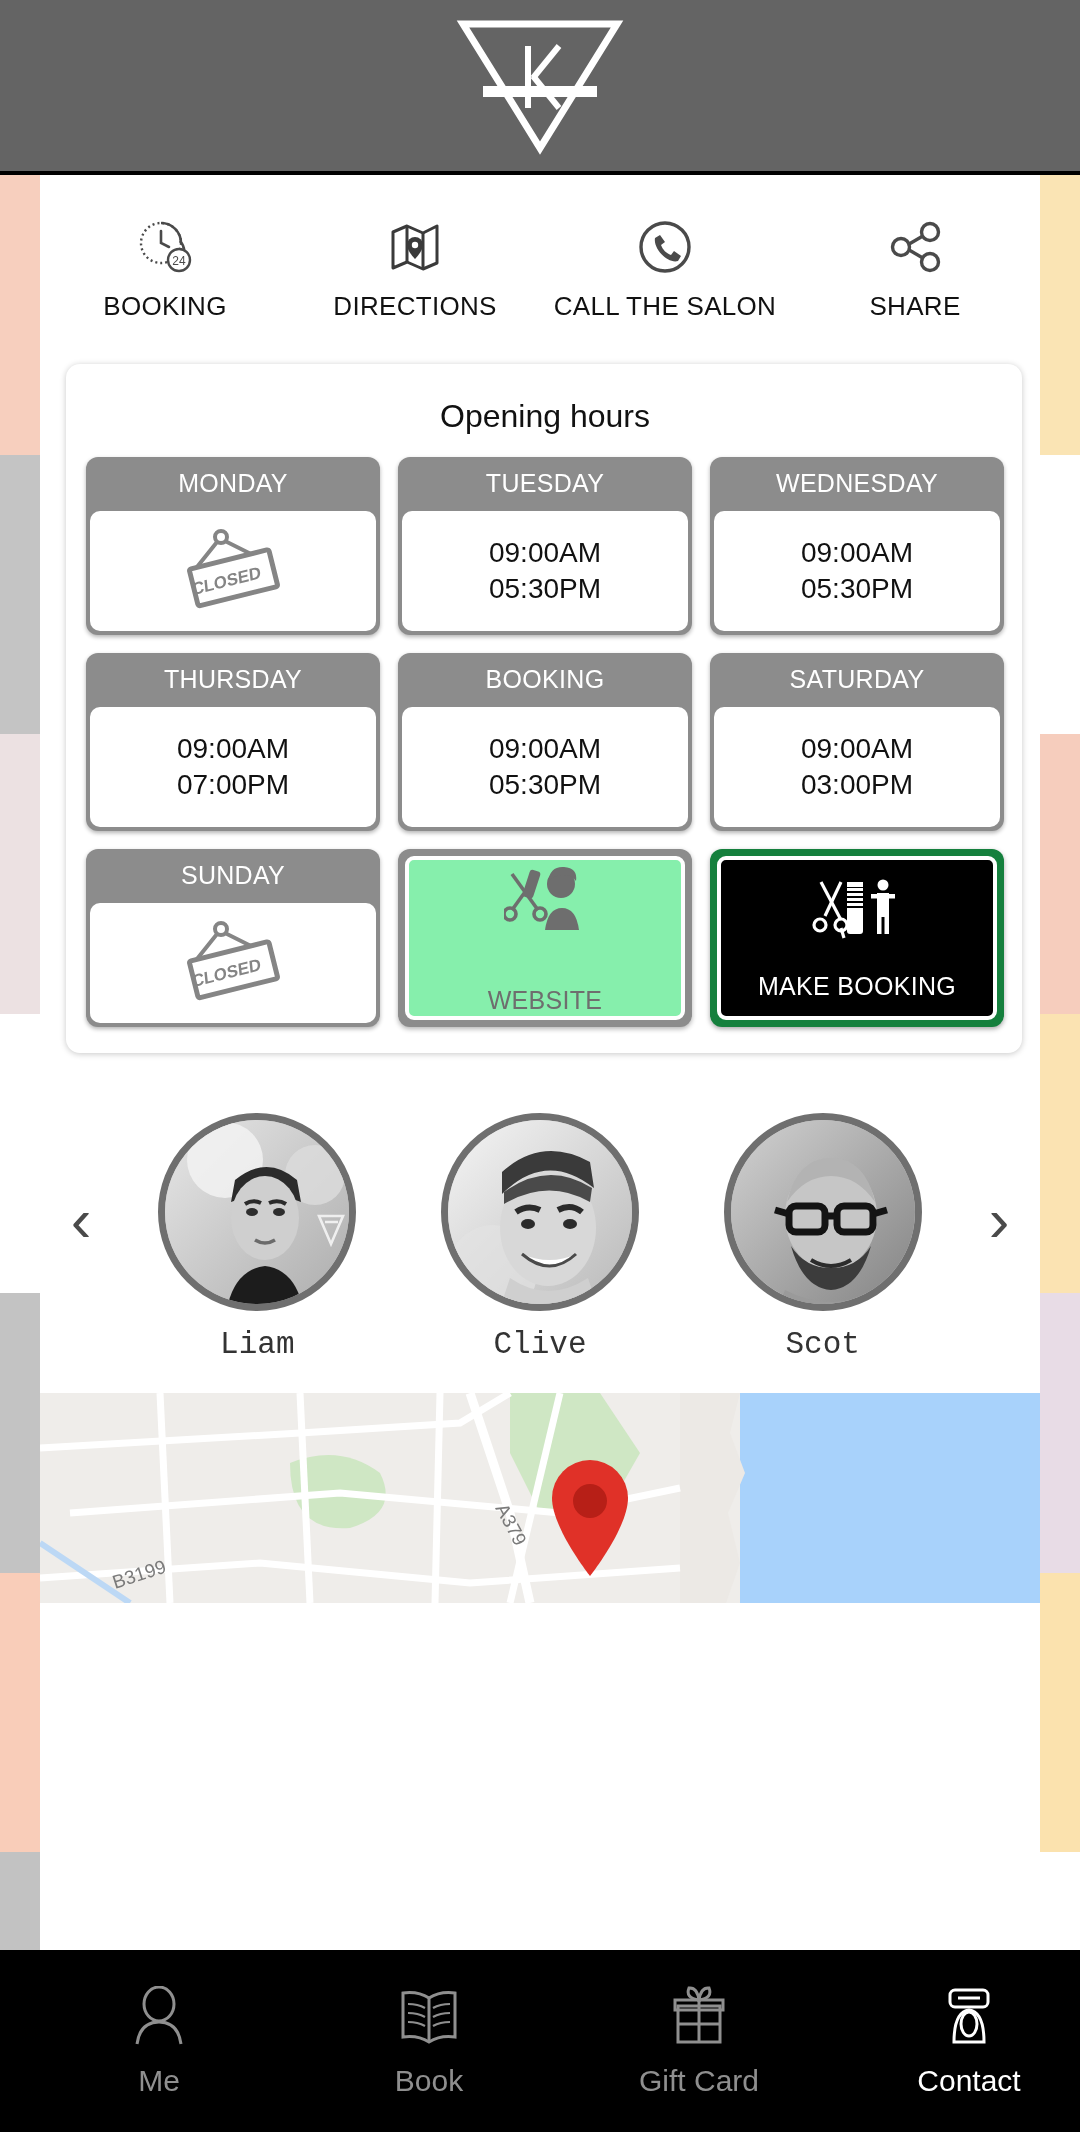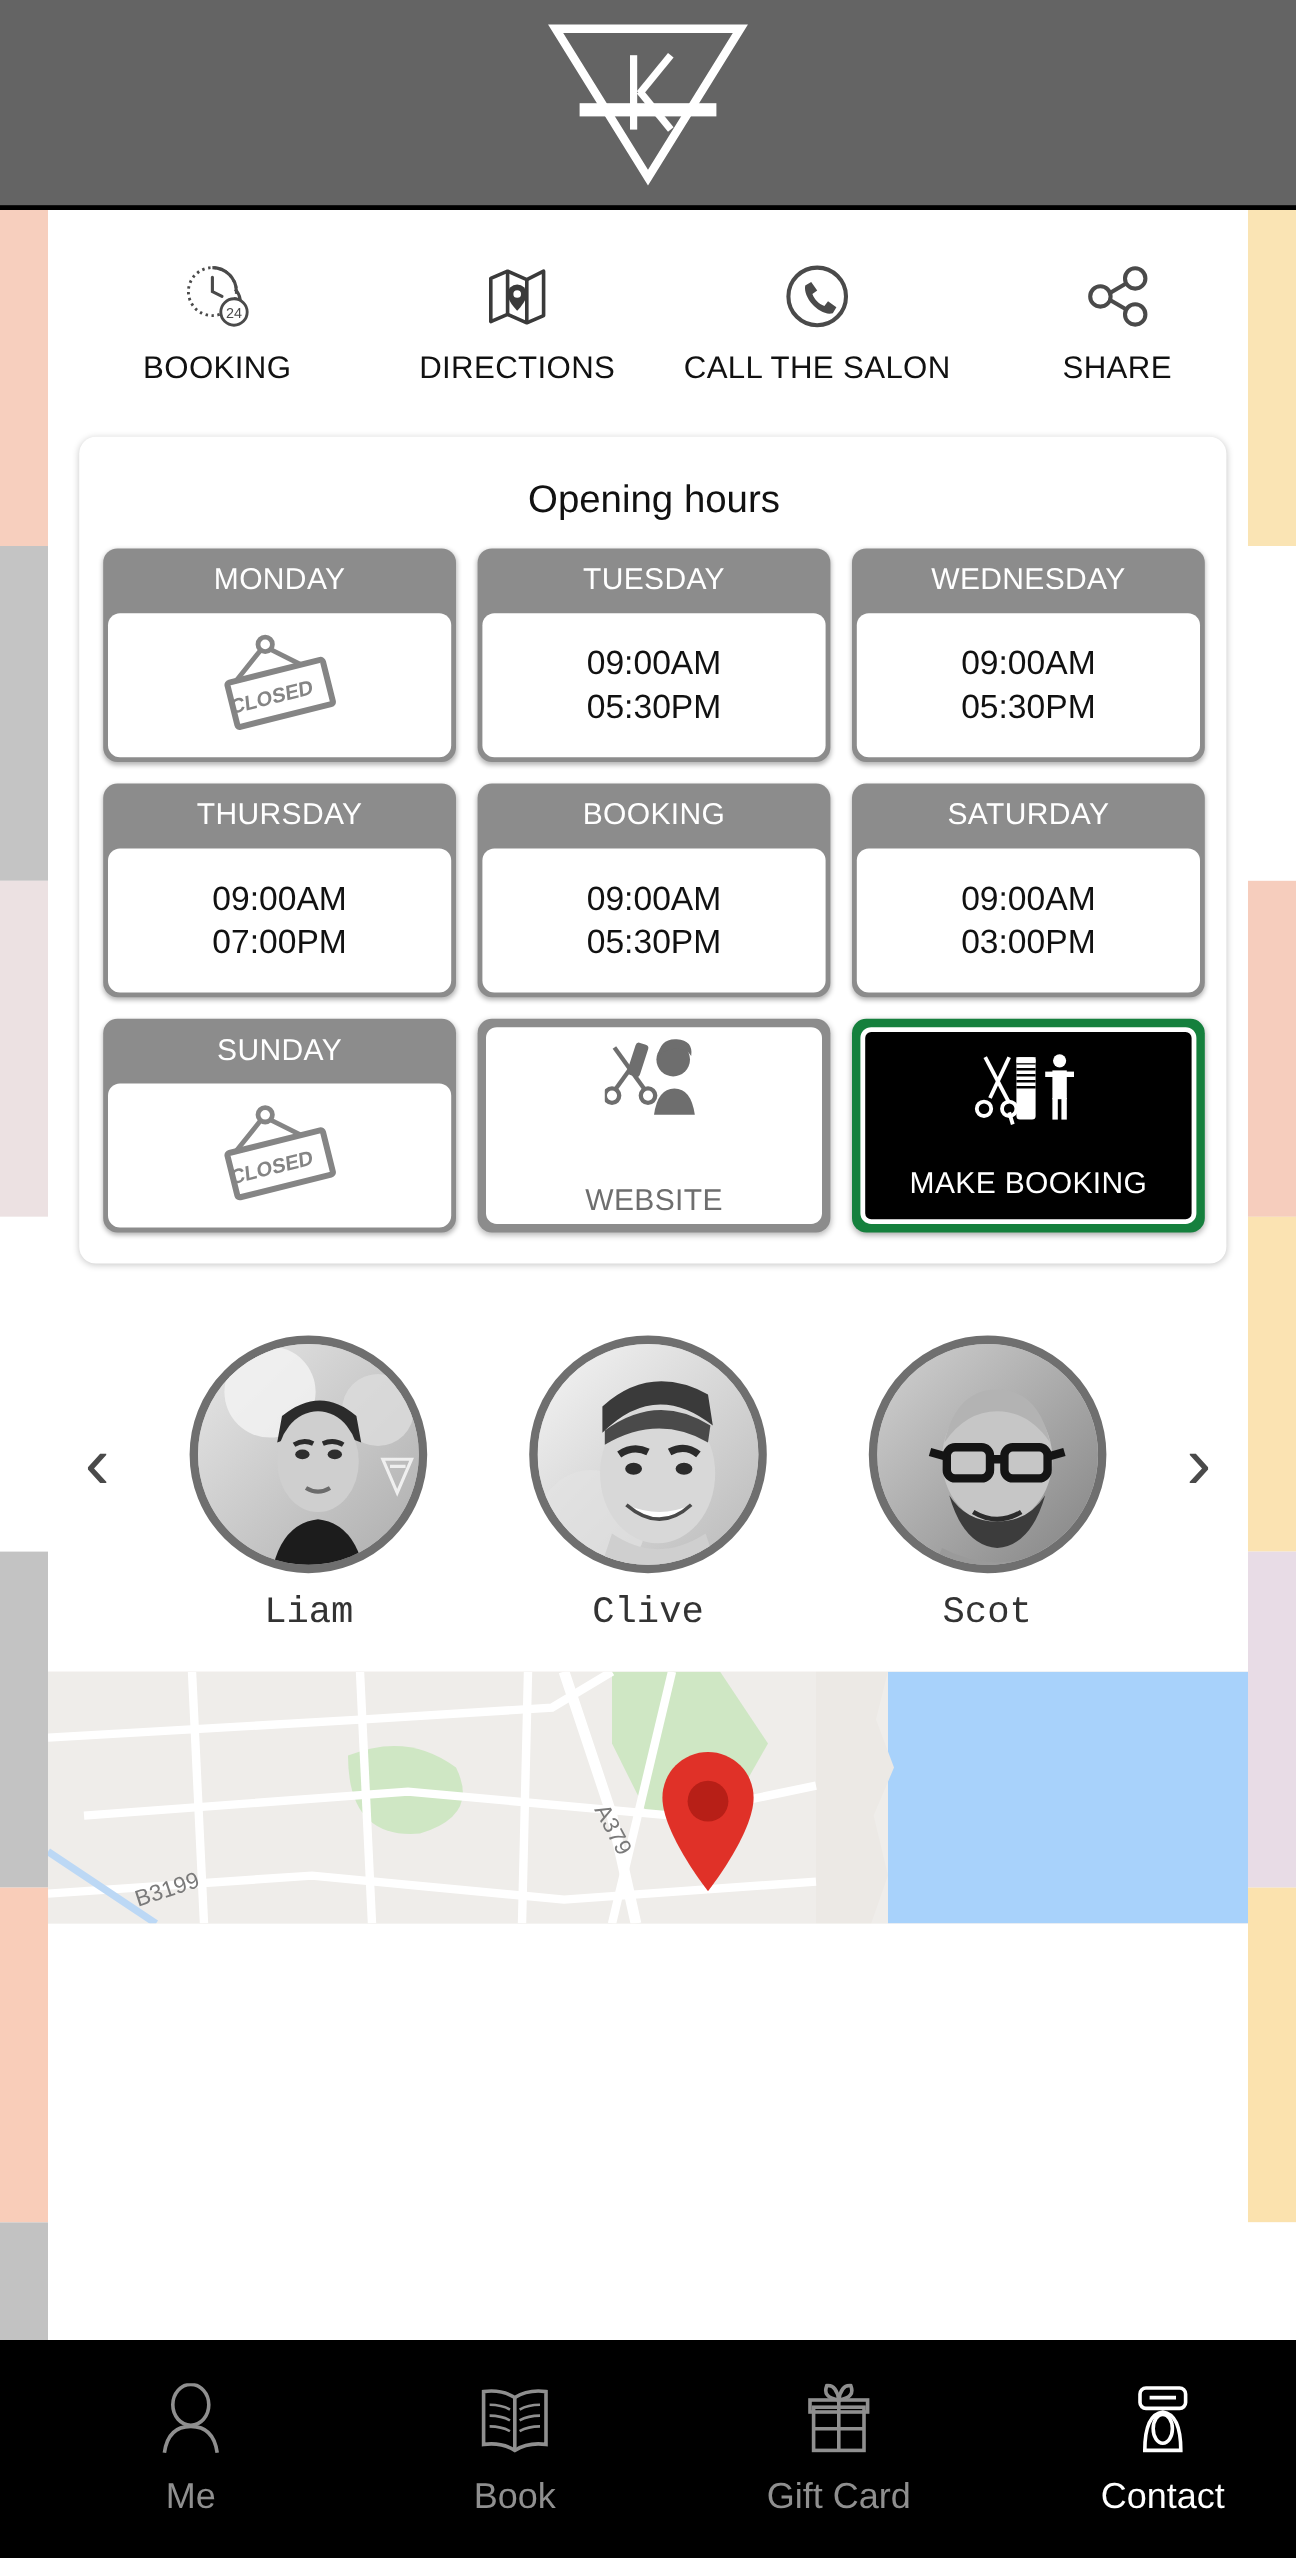--- a/index.html
+++ b/index.html
@@ -30,21 +30,21 @@
   #header svg { display:block; }
 
   
   #app {
     position:absolute; top:179px; left:40px; width:1000px; height:1770px;
     background:#ffffff; z-index:3; overflow:hidden;
   }
 
   
   #action-row {
-    display:flex; width:100%; padding:38px 0 18px 0;margin-left:16px;
+    display:flex; width:100%; padding:38px 0 18px 0;
   }
   .action-item {
     flex:1; display:flex; flex-direction:column;
     align-items:center; justify-content:flex-start; gap:14px;
   }
   .action-icon { height:60px; display:flex; align-items:center; justify-content:center; }
   .action-label {
     font-size:26px; color:#111; letter-spacing:0.3px; white-space:nowrap;
   }
 
@@ -91,21 +91,21 @@
     align-items:center; justify-content:center;
     position:relative;
   }
   .cta-inner {
     position:absolute; inset:7px; border-radius:9px;
     border:4px solid #fff;
     display:flex; flex-direction:column;
     align-items:center; justify-content:center; gap:8px;
   }
   #btn-website { background:#8c8c8c; box-shadow:0 2px 5px rgba(0,0,0,0.3); }
-  #btn-website .cta-inner { background:#ffffff;gap:32px; }
+  #btn-website .cta-inner { background:#86efac;gap:32px; }
   #btn-booking { background:#15803d; box-shadow:0 2px 5px rgba(0,0,0,0.35); }
   #btn-booking .cta-inner { background:#000; }
   .cta-label { font-size:25px; letter-spacing:0.3px; margin-top:18px; }
   #btn-website .cta-label { color:#6e6e6e; }
   #btn-booking .cta-label { color:#ffffff; }
 
   
   #staff {
     margin-top:34px; display:flex; align-items:center;
     padding:0 6px 0 6px; height:300px;

